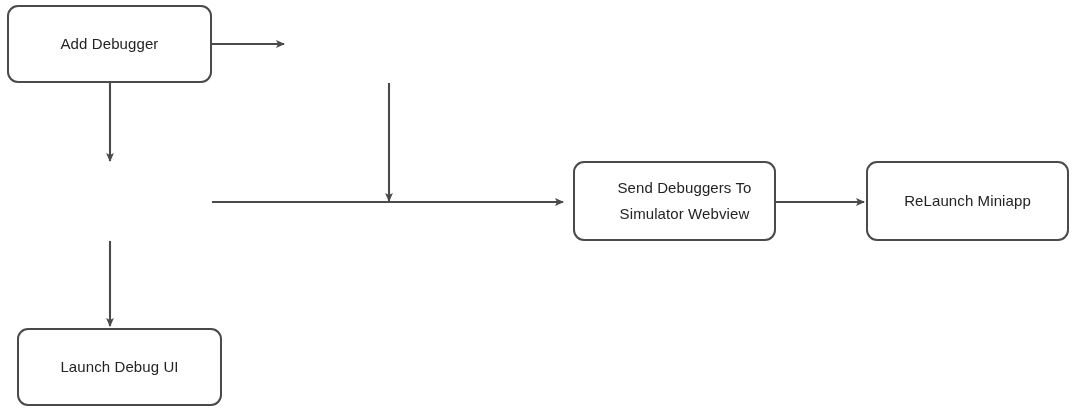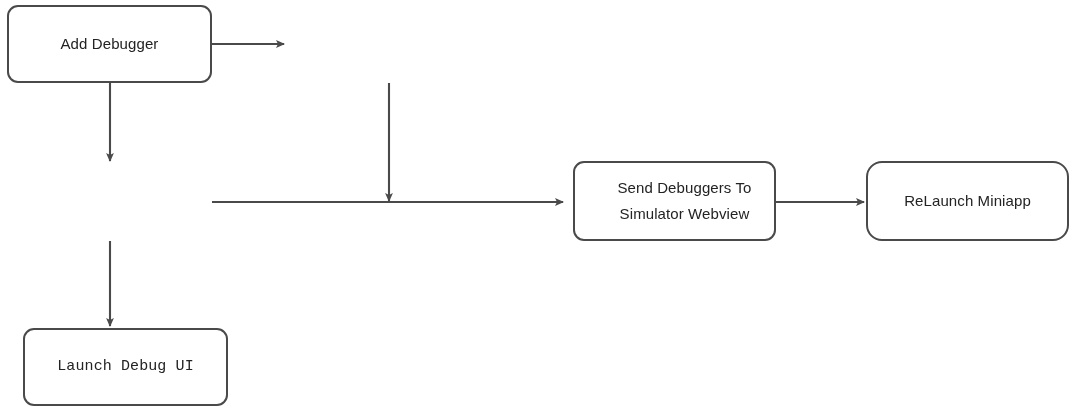--- a/index.html
+++ b/index.html
@@ -75,21 +75,21 @@
     <span class="node-label">Add Debugger</span>
   </div>
 
 
 
   <div class="node-box" style="left:573px; top:161px; width:203px; height:80px;padding-left:20px;">
     <span class="node-label">Send Debuggers To
 Simulator Webview</span>
   </div>
 
-  <div class="node-box" style="left:866px; top:161px; width:203px; height:80px;border-radius:16px;">
+  <div class="node-box" style="left:866px; top:161px; width:203px; height:80px;">
     <span class="node-label">ReLaunch Miniapp</span>
   </div>
 
-  <div class="node-box" style="left:23px; top:328px; width:205px; height:78px;font-family:Liberation Mono, monospace;">
+  <div class="node-box" style="left:17px; top:328px; width:205px; height:78px;">
     <span class="node-label">Launch Debug UI</span>
   </div>
 
 </div>
 
 </body></html>

